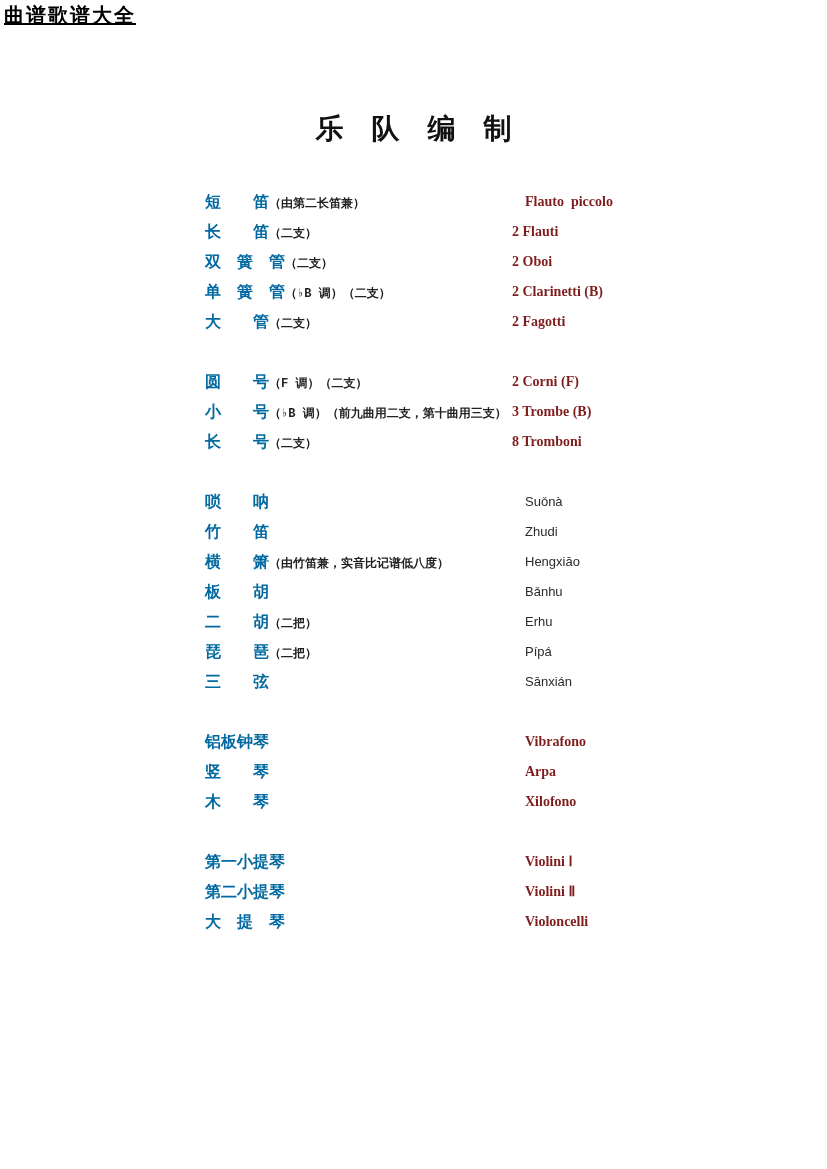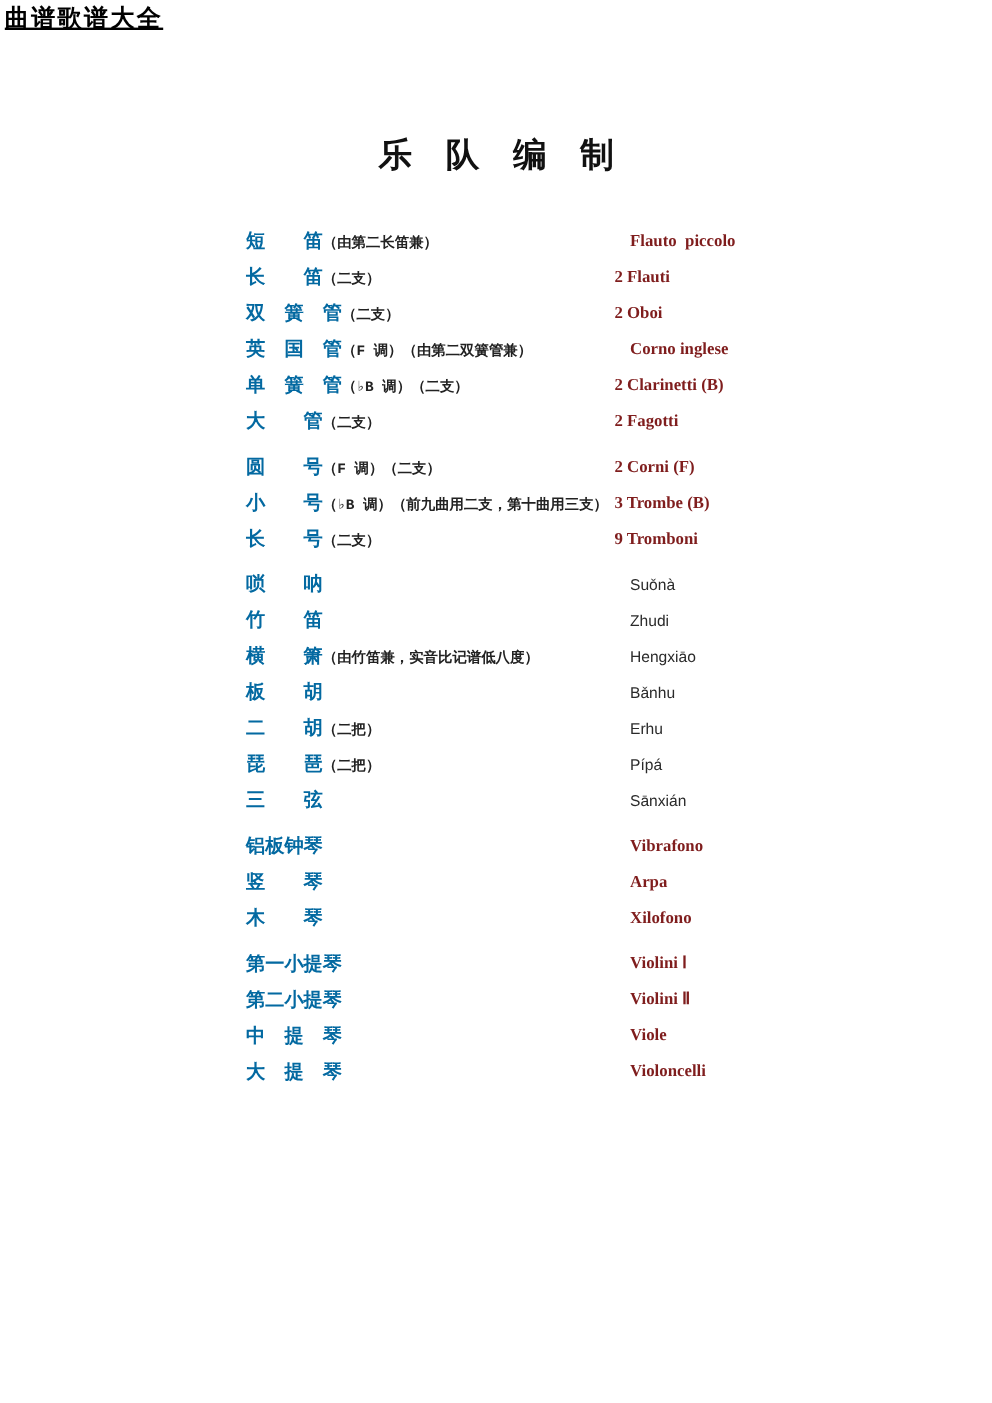--- a/index.html
+++ b/index.html
@@ -40,21 +40,21 @@
     white-space: pre;
     margin-top: 16px;
   }
   .instrument-list {
     position: absolute;
     left: 205px;
     top: 187px;
     width: 600px;
   }
   .group + .group {
-    margin-top: 8px;
+    margin-top: 30px;
   }
   .row {
     position: relative;
     height: 30px;
     line-height: 30px;
     white-space: nowrap;
   }
   .zh {
     font-size: 16px;
     font-weight: bold;
@@ -96,43 +96,41 @@
 <div class="page">
   <a class="header-link" href="#">曲谱歌谱大全</a>
 
   <div class="doc-title">乐　队　编　制</div>
 
   <div class="instrument-list">
       <div class="group">
         <div class="row"><span class="zh">短　　笛</span><span class="note">（由第二长笛兼）</span><span class="western w-indent">Flauto  piccolo</span></div>
         <div class="row"><span class="zh">长　　笛</span><span class="note">（二支）</span><span class="western">2 Flauti</span></div>
         <div class="row"><span class="zh">双　簧　管</span><span class="note">（二支）</span><span class="western">2 Oboi</span></div>
-        <div class="row"><span class="zh">英　国　管</span><span class="note">（F 调）（由第二双簧管兼）</span><span class="western w-indent">Corno inglese</span></div>
         <div class="row"><span class="zh">单　簧　管</span><span class="note">（♭B 调）（二支）</span><span class="western">2 Clarinetti (B)</span></div>
         <div class="row"><span class="zh">大　　管</span><span class="note">（二支）</span><span class="western">2 Fagotti</span></div>
       </div>
       <div class="group">
         <div class="row"><span class="zh">圆　　号</span><span class="note">（F 调）（二支）</span><span class="western">2 Corni (F)</span></div>
         <div class="row"><span class="zh">小　　号</span><span class="note">（♭B 调）（前九曲用二支，第十曲用三支）</span><span class="western">3 Trombe (B)</span></div>
-        <div class="row"><span class="zh">长　　号</span><span class="note">（二支）</span><span class="western">9 Tromboni</span></div>
+        <div class="row"><span class="zh">长　　号</span><span class="note">（二支）</span><span class="western">8 Tromboni</span></div>
       </div>
       <div class="group">
         <div class="row"><span class="zh">唢　　呐</span><span class="western w-indent w-pinyin">Suǒnà</span></div>
         <div class="row"><span class="zh">竹　　笛</span><span class="western w-indent w-pinyin">Zhudi</span></div>
         <div class="row"><span class="zh">横　　箫</span><span class="note">（由竹笛兼，实音比记谱低八度）</span><span class="western w-indent w-pinyin">Hengxiāo</span></div>
         <div class="row"><span class="zh">板　　胡</span><span class="western w-indent w-pinyin">Bǎnhu</span></div>
         <div class="row"><span class="zh">二　　胡</span><span class="note">（二把）</span><span class="western w-indent w-pinyin">Erhu</span></div>
         <div class="row"><span class="zh">琵　　琶</span><span class="note">（二把）</span><span class="western w-indent w-pinyin">Pípá</span></div>
         <div class="row"><span class="zh">三　　弦</span><span class="western w-indent w-pinyin">Sānxián</span></div>
       </div>
       <div class="group">
         <div class="row"><span class="zh">铝板钟琴</span><span class="western w-indent">Vibrafono</span></div>
         <div class="row"><span class="zh">竖　　琴</span><span class="western w-indent">Arpa</span></div>
         <div class="row"><span class="zh">木　　琴</span><span class="western w-indent">Xilofono</span></div>
       </div>
       <div class="group">
         <div class="row"><span class="zh">第一小提琴</span><span class="western w-indent">Violini Ⅰ</span></div>
         <div class="row"><span class="zh">第二小提琴</span><span class="western w-indent">Violini Ⅱ</span></div>
-        <div class="row"><span class="zh">中　提　琴</span><span class="western w-indent">Viole</span></div>
         <div class="row"><span class="zh">大　提　琴</span><span class="western w-indent">Violoncelli</span></div>
       </div>
     </div>
 </div>
 
 </body></html>

